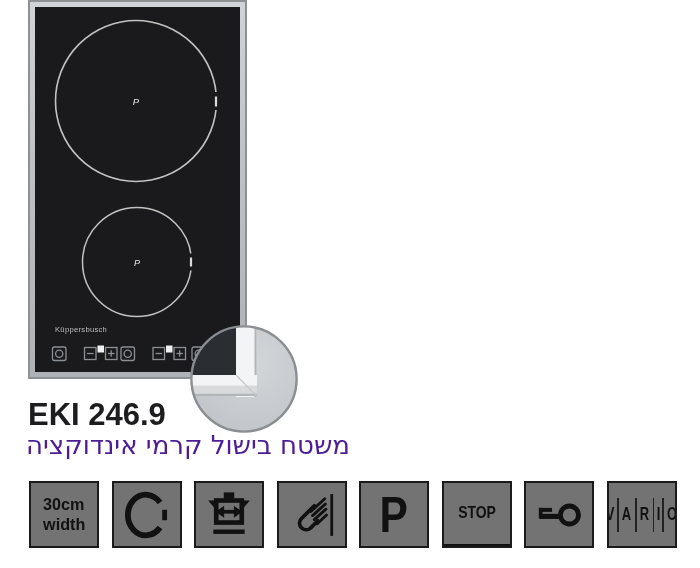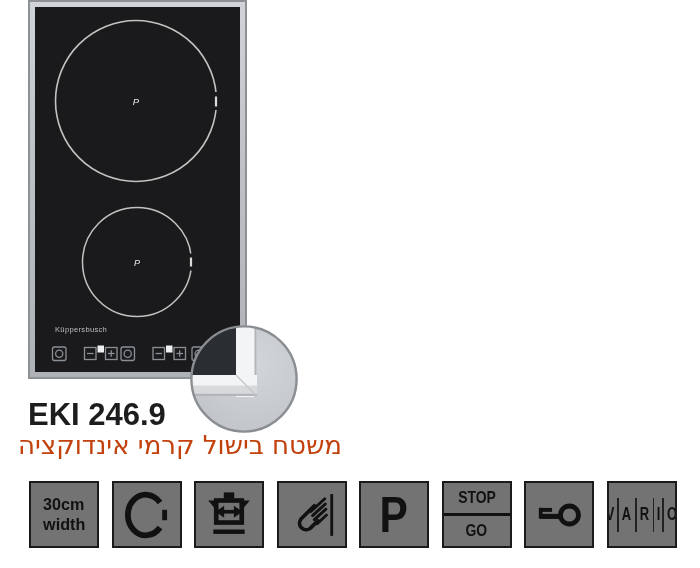--- a/index.html
+++ b/index.html
@@ -14,21 +14,21 @@
   .glass{position:absolute;left:5px;top:5px;width:205px;height:365px;background:#1a1a1c;}
   .glass svg{position:absolute;left:0;top:0;width:100%;height:100%;display:block;}
 
   
   .detail-circle{position:absolute;left:189px;top:324px;width:110px;height:110px;z-index:5;}
   .detail-circle svg{display:block;width:100%;height:100%;}
 
   
   .model-title{position:absolute;left:28px;top:397px;font-size:31px;font-weight:bold;
                color:#1d1d1f;white-space:nowrap;}
-  .subtitle{position:absolute;left:18px;top:430px;font-size:26px;color:#c2410c;
+  .subtitle{position:absolute;left:26px;top:430px;font-size:26px;color:#4c1d95;
             font-family:"DejaVu Sans","Liberation Sans",sans-serif;direction:rtl;white-space:nowrap;}
 
   
   .icon-row{position:absolute;left:29px;top:481px;display:flex;gap:12.5px;}
   .fbox{width:70px;height:67px;box-sizing:border-box;border:2px solid #1b1b1b;background:#737373;
         display:flex;align-items:center;justify-content:center;flex-direction:column;overflow:hidden;}
   .t30{font-weight:bold;font-size:17px;line-height:1.12;color:#111;
        transform:scaleX(.95);text-align:center;}
   .bigP{font-size:50px;font-weight:bold;color:#111;line-height:1;transform:scaleX(.85);}
   .stopgo{width:100%;height:100%;display:flex;flex-direction:column;}
@@ -175,23 +175,20 @@
     <div class="fbox">
       <span class="bigP">P</span>
     </div>
 
     <div class="fbox">
       <div class="stopgo">
         <div class="sg-half">
             <span class="sg-txt">STOP</span>
           </div>
         <div class="sg-div"></div>
-        <div class="sg-half">
-            <span class="sg-txt">GO</span>
-          </div>
       </div>
     </div>
 
     <div class="fbox">
       <svg class="icon-svg" width="58" height="58" viewBox="0 0 50 50">
         <circle cx="34" cy="25" r="7.8" fill="none" stroke="#111" stroke-width="4.2"></circle>
         <line x1="8.5" y1="26.2" x2="27" y2="26.2" stroke="#111" stroke-width="4.4"></line>
         <line x1="8.5" y1="20.6" x2="19" y2="20.6" stroke="#111" stroke-width="3.4"></line>
         <line x1="9.2" y1="18.8" x2="9.2" y2="28" stroke="#111" stroke-width="3.2"></line>
       </svg>

